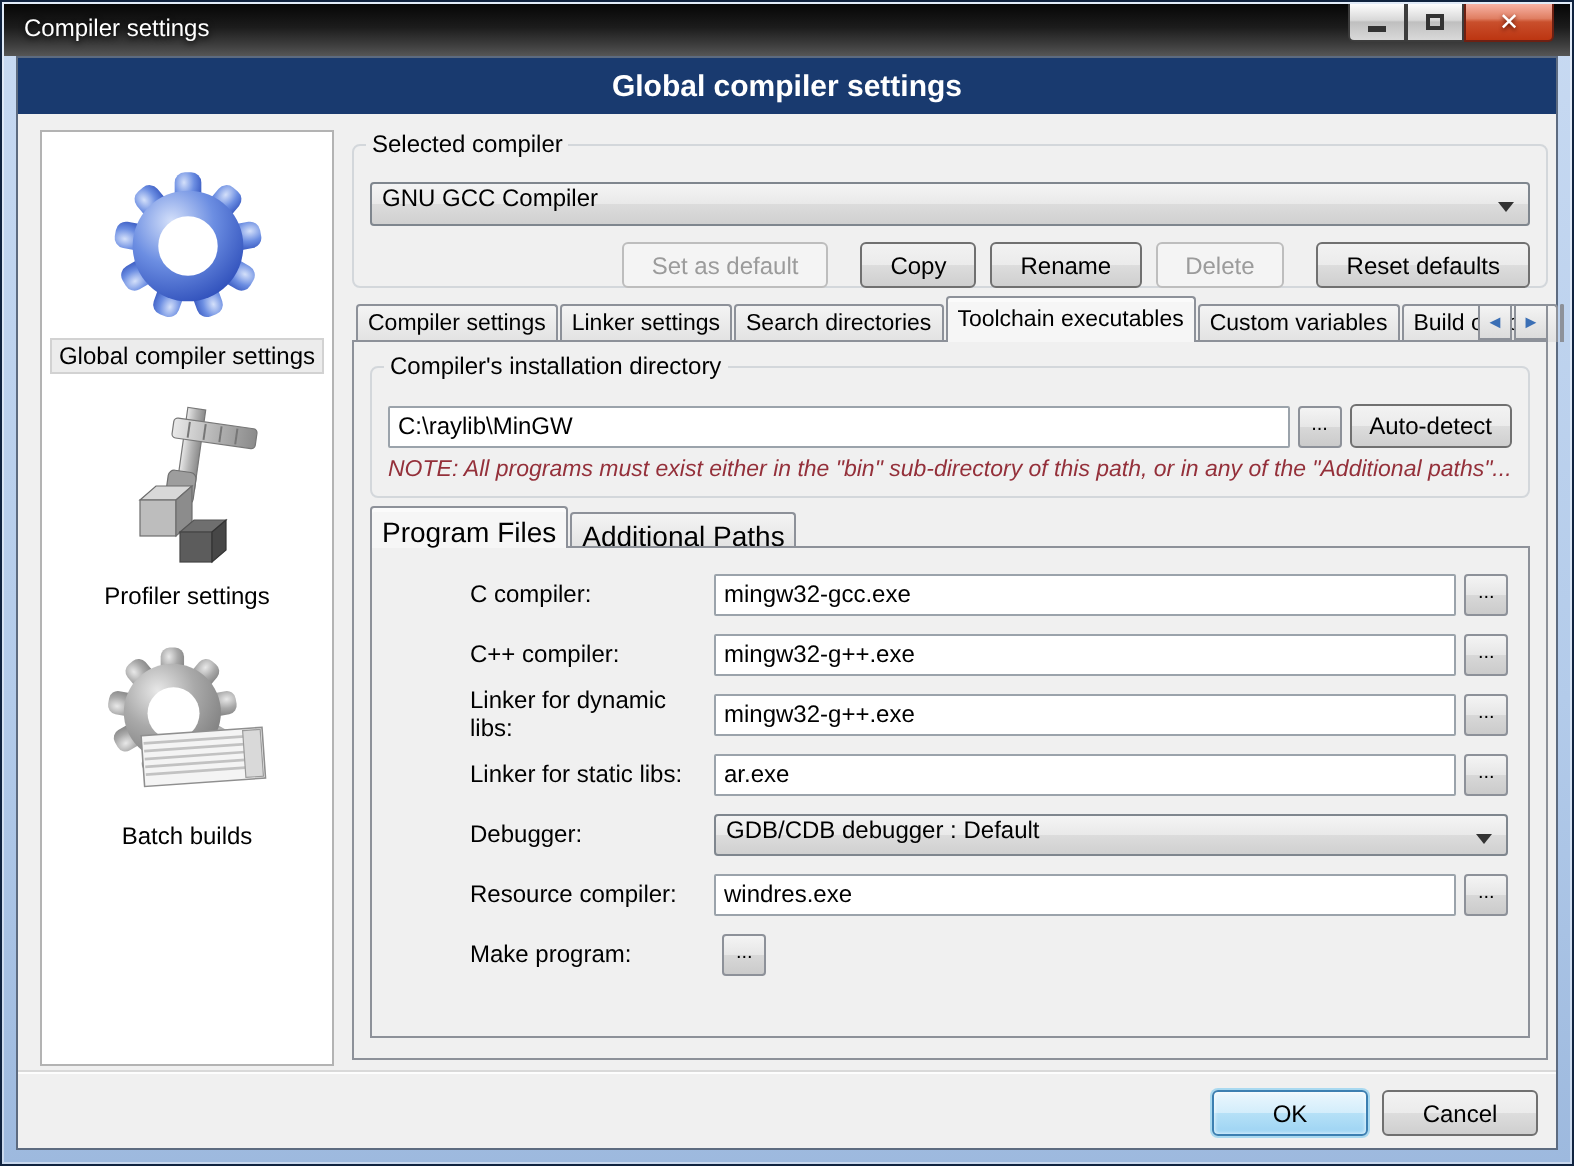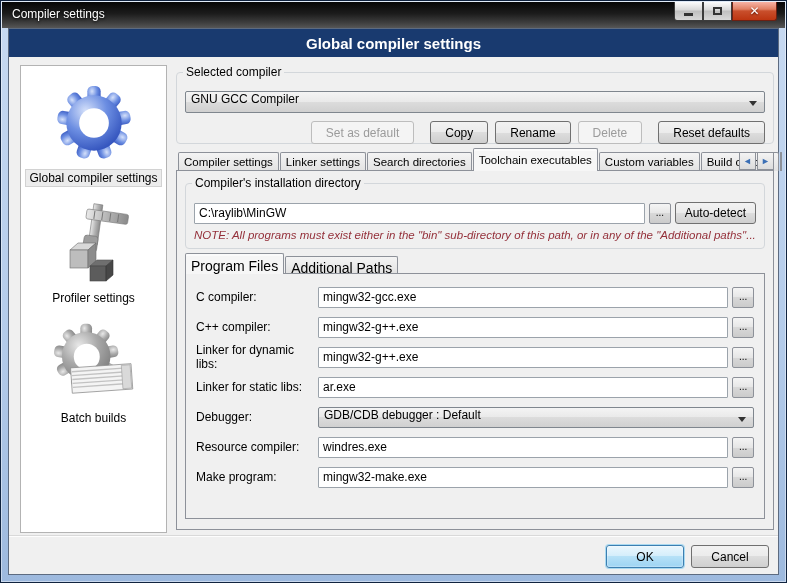--- a/index.html
+++ b/index.html
@@ -75,21 +75,21 @@
     margin-left:4px;cursor:default;font-family:inherit;}
   .autodetect{height:22px;margin-left:4px;padding:0 9px;}
   .note{position:absolute;left:8px;right:8px;top:39px;font-size:11.5px;white-space:nowrap;overflow:hidden;font-style:italic;}
   
   .subtabstrip{position:absolute;left:8px;top:82px;display:flex;align-items:flex-end;height:21px;}
   .subtabstrip .tab{font-size:14px;height:18px;}
   .subtabstrip .tab.active{height:21px;padding-top:4px;}
   .subpage{position:absolute;left:8px;right:8px;top:102px;height:246px;border:1px solid #8d9199;
     box-sizing:border-box;padding:12px 10px 0 10px;z-index:2;}
   .frow{display:flex;align-items:center;height:22px;margin-bottom:8px;}
-  .frow .flabel{width:122px;flex:0 0 auto;font-size:12px;}
+  .frow .flabel{width:122px;flex:0 0 auto;font-size:12px;margin-left:39px;}
   .frow .textbox{flex:1;}
   .frow .combo{flex:1;height:21px;}
   
   .footer-line{position:absolute;left:0;right:0;top:506px;height:0;border-top:1px solid #d9d9d9;
     border-bottom:1px solid #fdfdfd;}
   .footer-btns{position:absolute;right:9px;top:516px;display:flex;}
   .btn.ok{width:78px;border-color:#3c7fb1;
     background:linear-gradient(180deg,#ebf7fd,#d3edfb 50%,#b6e1f7 50%,#9cd3f3);
     box-shadow:0 0 0 1px #a9d9f0, inset 0 0 2px #fff;}
   .btn.cancel{width:78px;}
@@ -291,21 +291,20 @@
                 <span class="arrow"></span>
               </div>
             </div>
             <div class="frow">
               <span class="flabel">Resource compiler:</span>
               <input type="text" class="textbox" value="windres.exe" style="">
               <button class="browse">...</button>
             </div>
             <div class="frow">
               <span class="flabel">Make program:</span>
-              <input type="text" class="textbox" value="mingw32-make.exe" style="">
               <button class="browse">...</button>
             </div>
           </div>
       </div>
     </div>
 
     <div class="footer-line"></div>
     <div class="footer-btns">
       <button class="btn ok">OK</button>
       <button class="btn cancel">Cancel</button>

